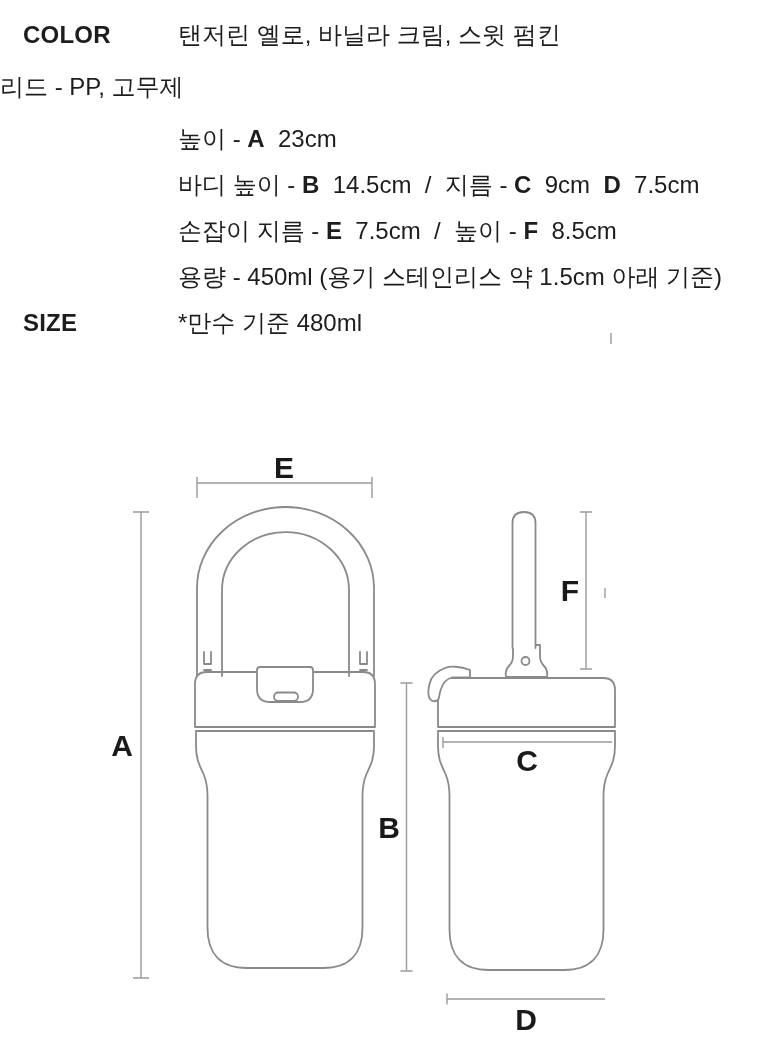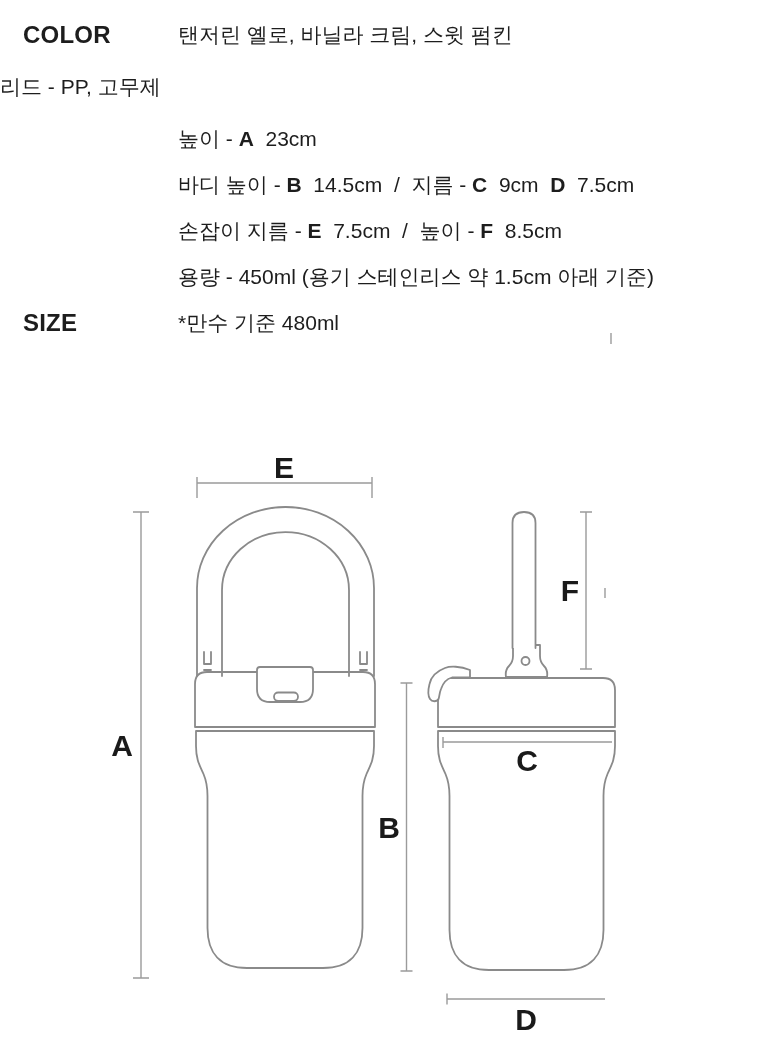--- a/index.html
+++ b/index.html
@@ -12,21 +12,21 @@
     color: #1d1d1d;
     overflow: hidden;
   }
   #spec-rows { position:absolute; top:12px; left:0; width:780px; }
   .spec-row { display:flex; align-items:flex-end; margin-bottom:6px; }
   .spec-label {
     flex:none; width:155px; margin-left:23px;
     font-weight:bold; font-size:24px; line-height:46px; letter-spacing:0.2px;
   }
   .spec-values { flex:1 1 auto; }
-  .spec-line { font-size:21px; line-height:46px; white-space:pre-wrap; }
+  .spec-line { font-size:24px; line-height:46px; white-space:pre-wrap; }
   .seg.b { font-weight:bold; }
   svg.diagram { position:absolute; left:0; top:0; }
   .dim-label { font-family:"Liberation Sans","DejaVu Sans",sans-serif; font-size:30px; font-weight:bold; }
 </style>
 </head>
 <body>
 
 <div class="page">
 
   <svg class="diagram" width="780" height="1039" viewBox="0 0 780 1039">

